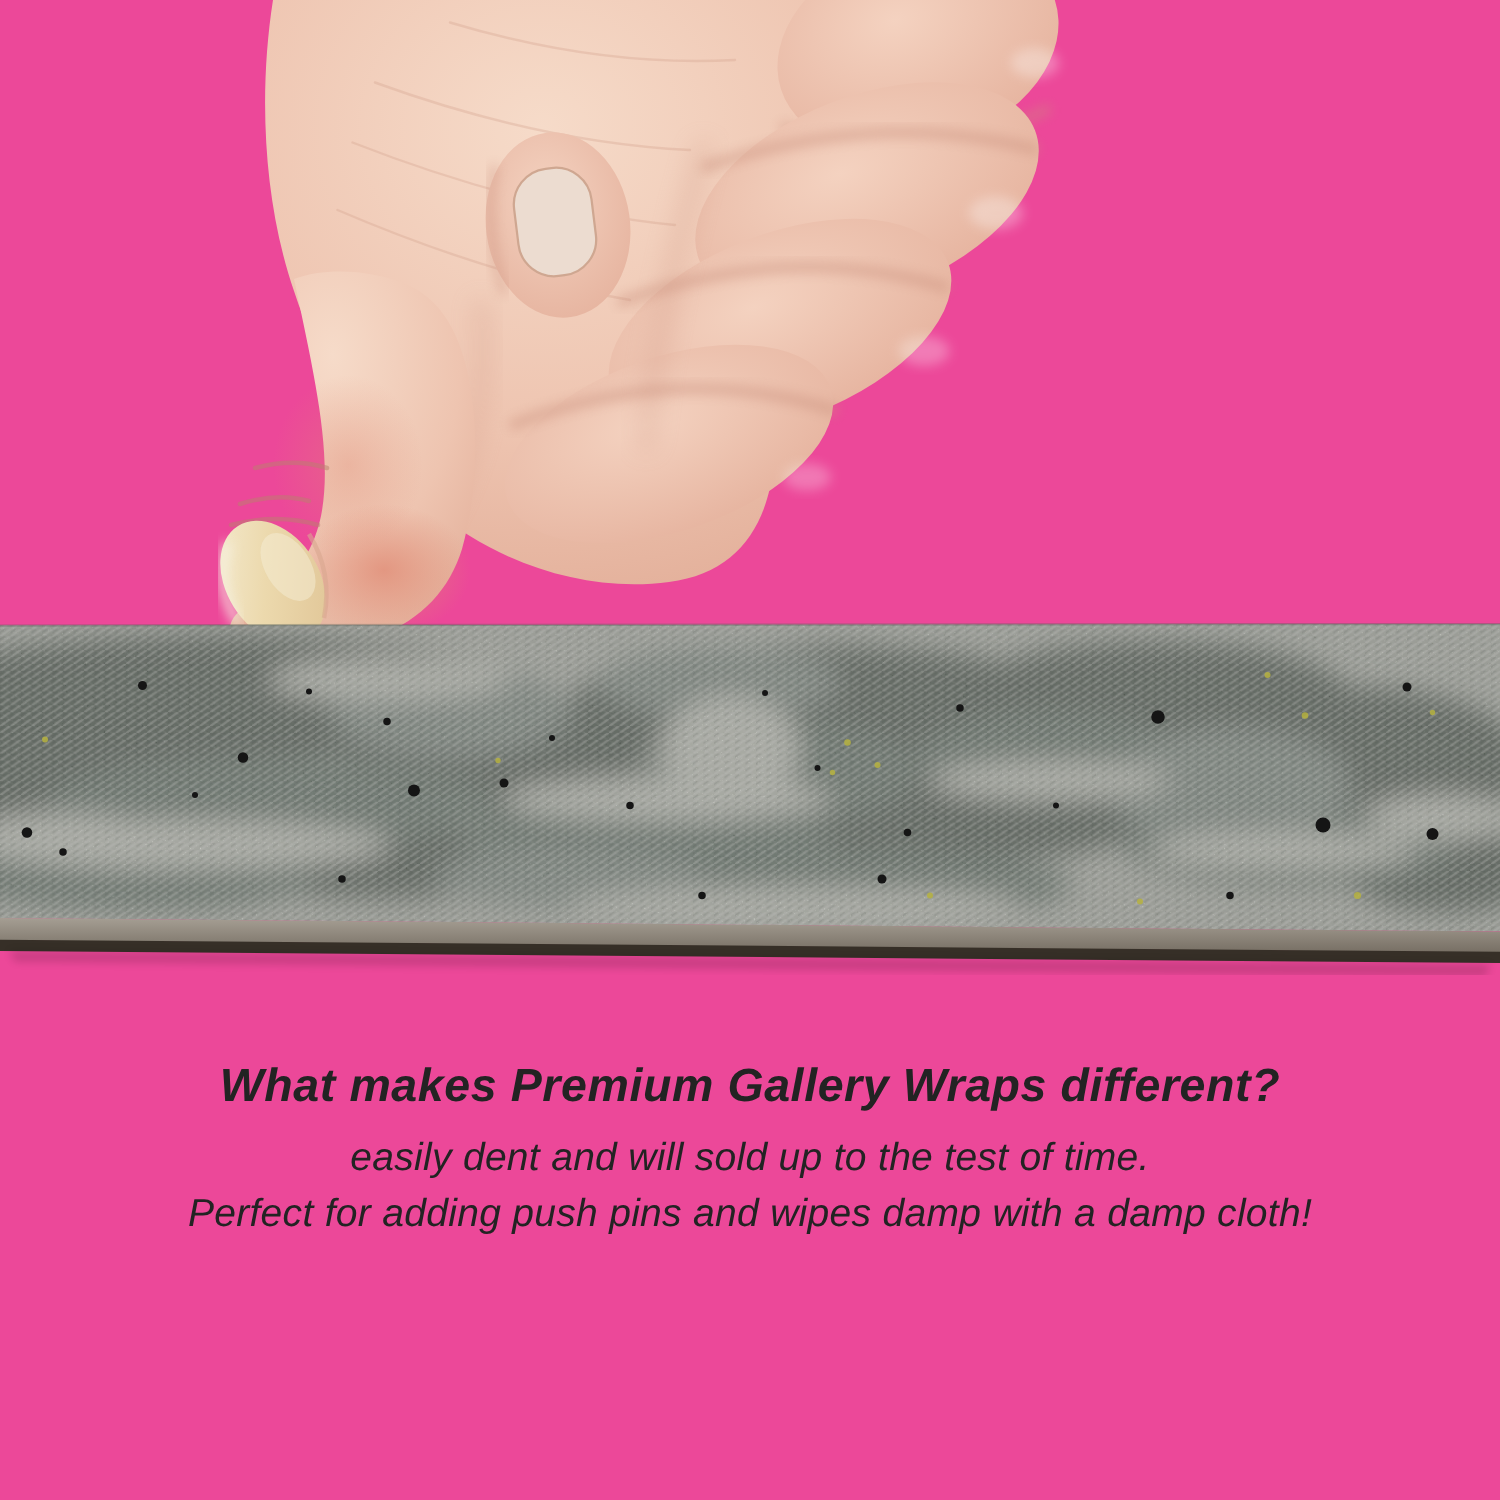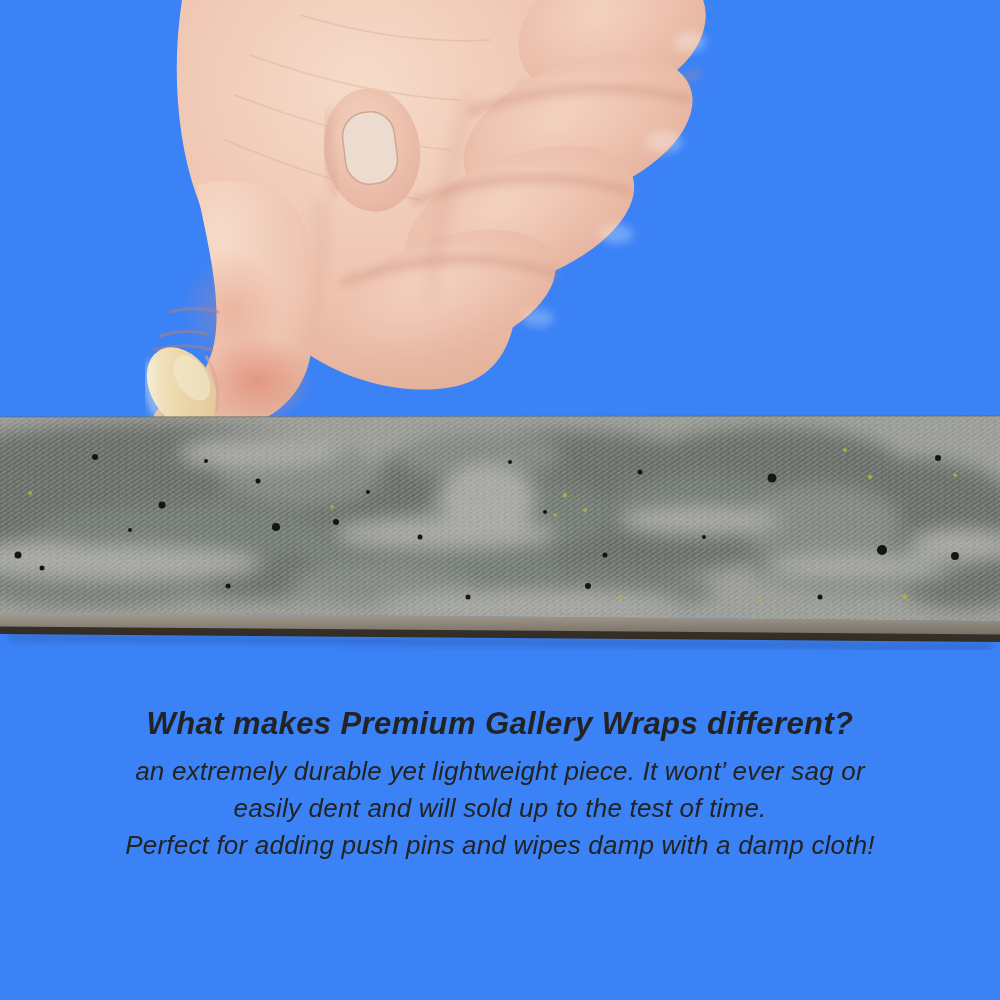--- a/index.html
+++ b/index.html
@@ -1,16 +1,16 @@
 <!DOCTYPE html>
 <html><head>
 <meta charset="utf-8">
 <style>
   html,body{margin:0;padding:0;background:#ffffff;}
-  .stage{position:relative;width:1000px;height:1000px;background:#3b82f6;overflow:hidden;
+  .stage{position:relative;width:1000px;height:1000px;background:#ec4899;overflow:hidden;
          font-family:"Liberation Sans",sans-serif;}
   .hand-svg{position:absolute;top:0;left:0;width:1000px;height:432px;display:block;}
   .strip-svg{position:absolute;top:415px;left:0;width:1000px;height:235px;display:block;}
   .text-block{position:absolute;top:706px;left:0;width:1000px;text-align:center;
               font-style:italic;color:#232323;}
   .heading{font-family:"Liberation Sans",sans-serif;font-size:31px;font-weight:600;
            letter-spacing:.4px;margin:0 0 11px 0;}
   .line{font-family:"Liberation Sans",sans-serif;font-size:26px;font-weight:400;
         letter-spacing:.2px;line-height:37px;margin:0;white-space:nowrap;}
   .b1{fill:#566259;} .b2{fill:#6a7a70;} .b3{fill:#86938a;} .lt{fill:#ced1c7;}
@@ -213,18 +213,17 @@
     </g>
 
     <path d="M0,197 L1000,206 L1000,220 L0,212 Z" fill="url(#gEdge)"></path>
     <path d="M0,211.5 L1000,219.5 L1000,227 L0,219 Z" fill="#362f27"></path>
     <path d="M6,219 L994,228 L990,236 L10,226 Z" fill="#000000" opacity="0.15" filter="url(#soft3)"></path>
     <path d="M0,2 L1000,1" stroke="rgba(90,100,92,0.4)" stroke-width="1.5" fill="none"></path>
   </svg>
 
   <div class="text-block">
     <h1 class="heading">What makes Premium Gallery Wraps different?</h1>
-    <p class="line">an extremely durable yet lightweight piece. It wont’ ever sag or</p>
     <p class="line">easily dent and will sold up to the test of time.</p>
     <p class="line">Perfect for adding push pins and wipes damp with a damp cloth!</p>
   </div>
 
 </div>
 
 </body></html>

